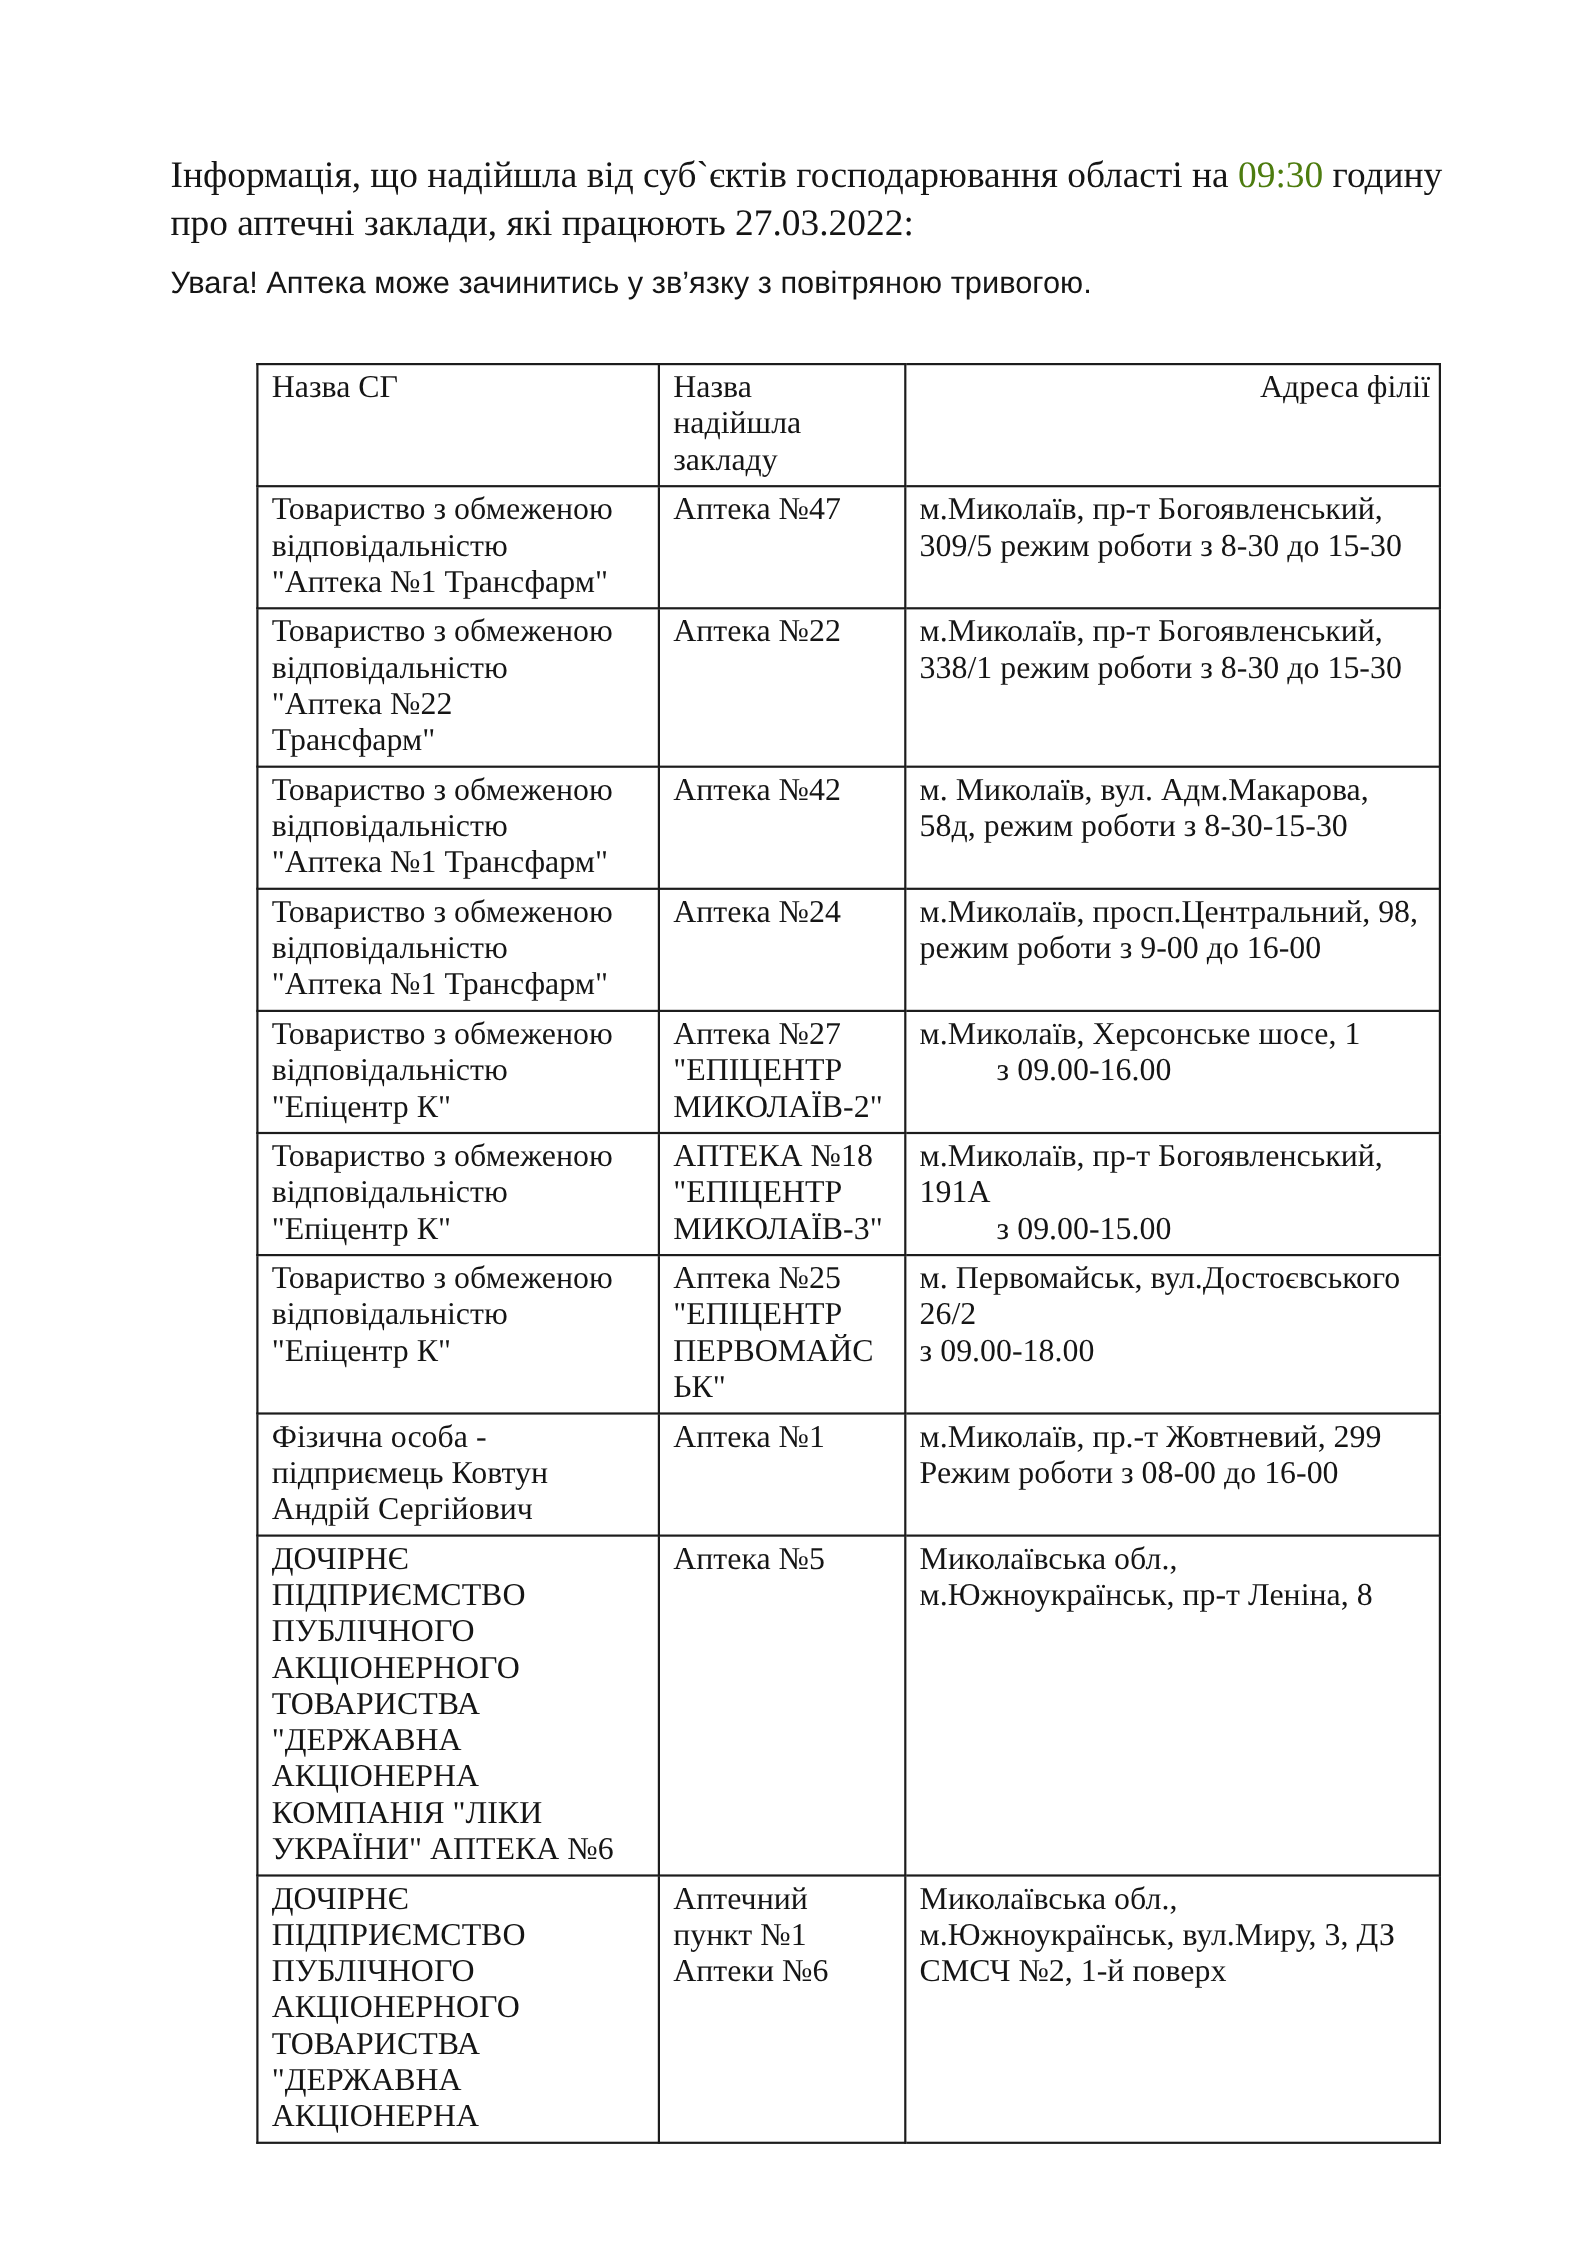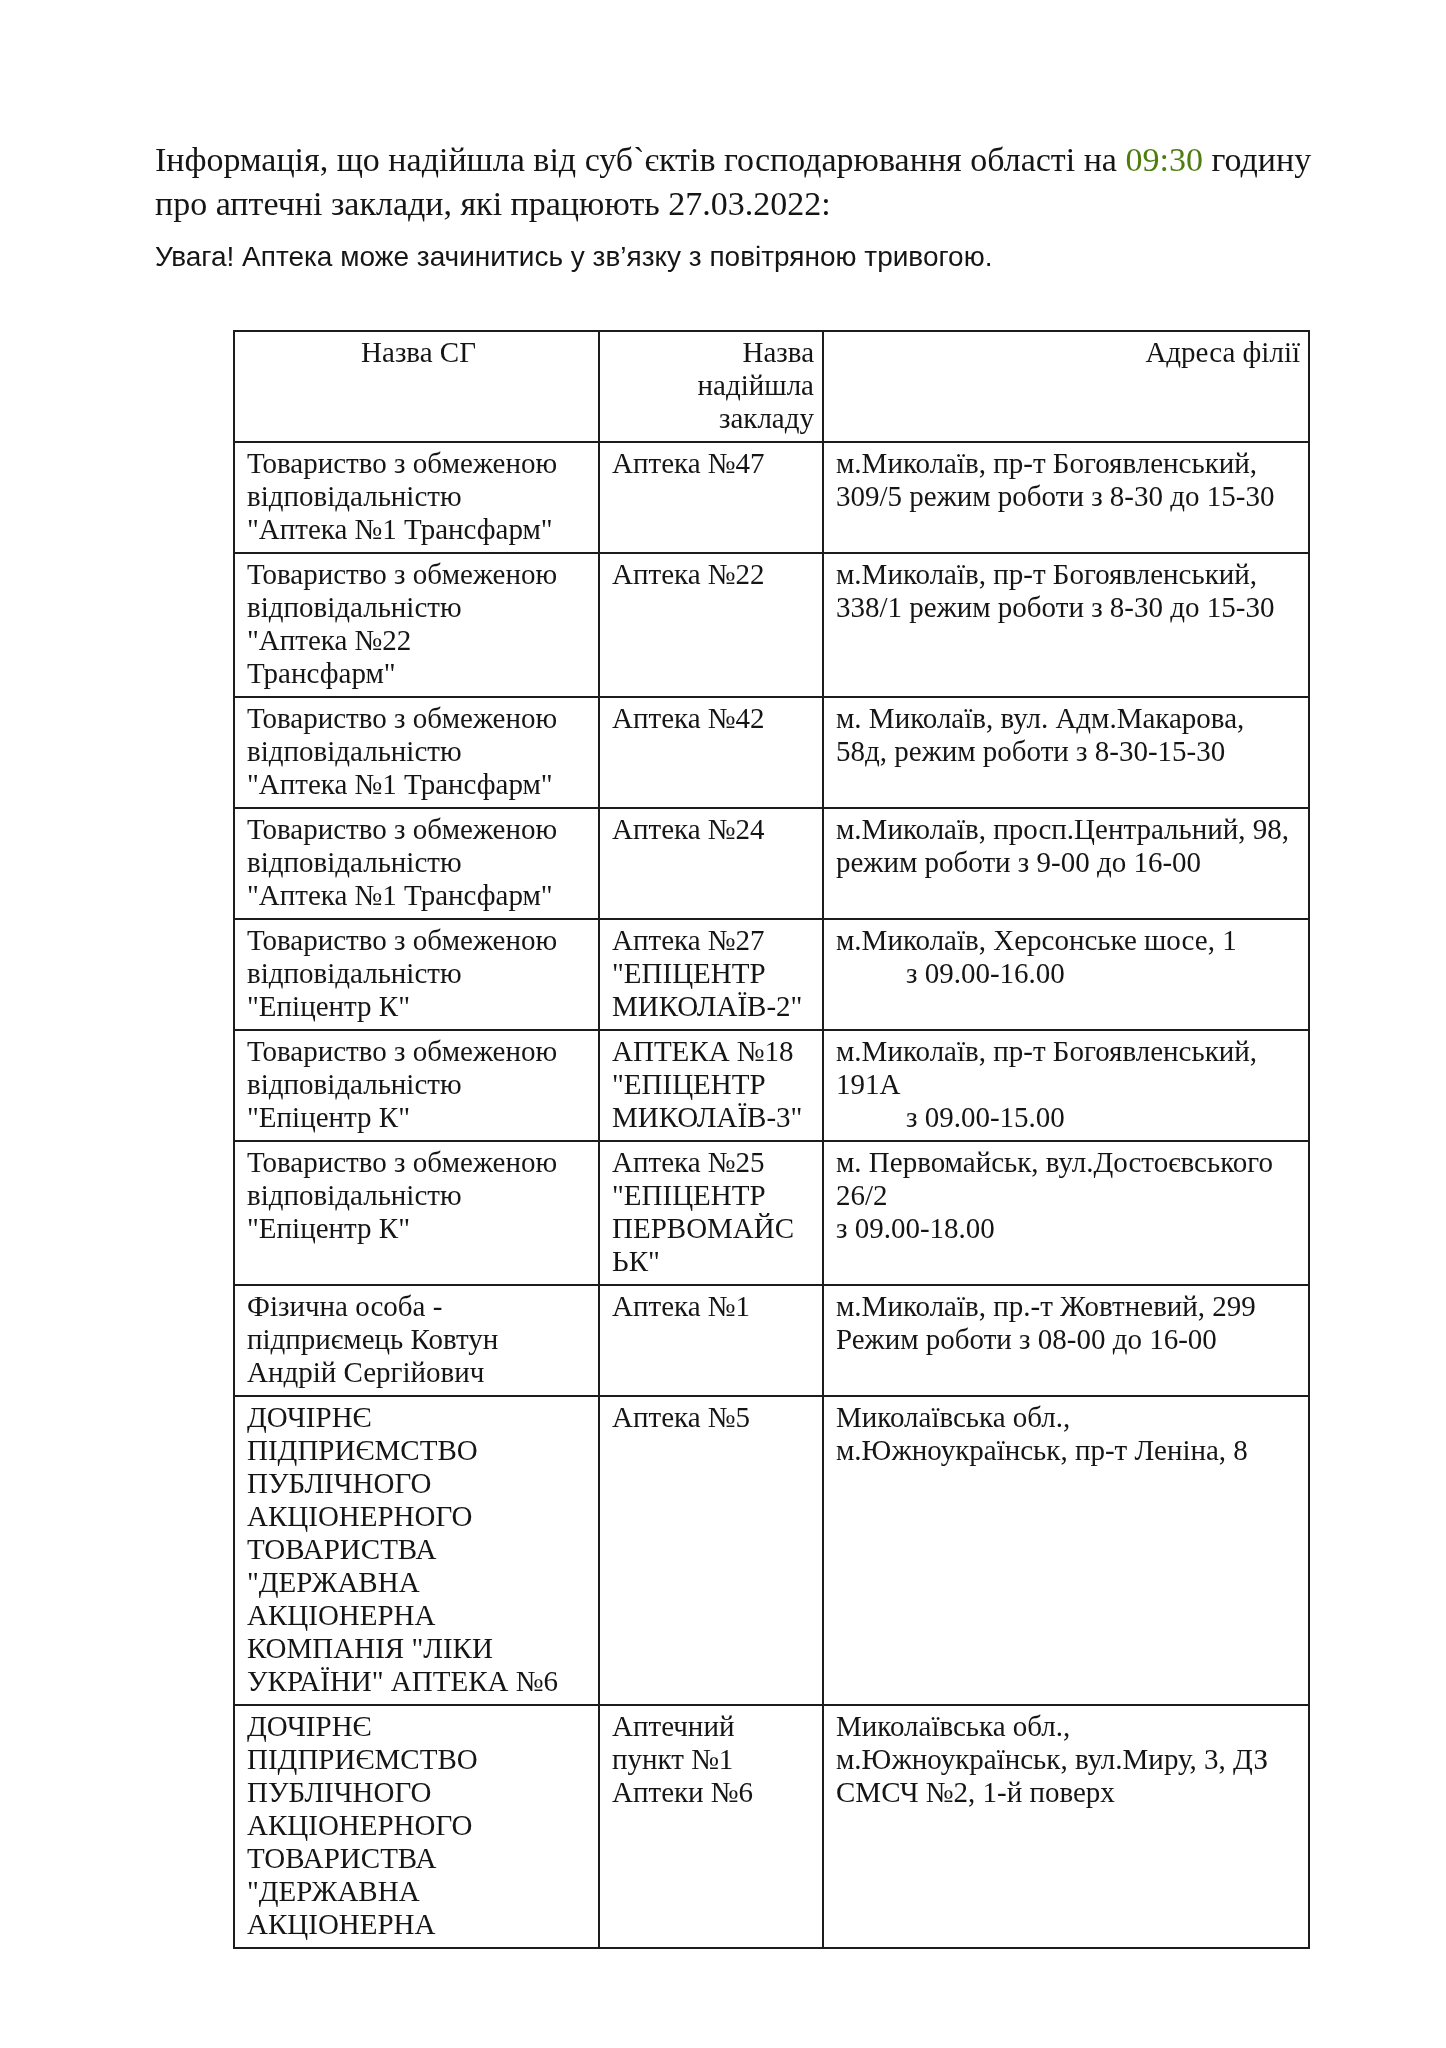--- a/index.html
+++ b/index.html
@@ -64,24 +64,24 @@
   <p class="note">Увага! Аптека може зачинитись у зв’язку з повітряною тривогою.</p>
 
   <table class="pharmacies">
     <colgroup>
       <col class="c1">
       <col class="c2">
       <col class="c3">
     </colgroup>
     <thead>
       <tr>
-          <th style="text-align: center;">
+          <th style="text-align: left;">
             <div class="cell-line">Назва СГ</div>
           </th>
-          <th style="text-align: right;">
+          <th style="text-align: left;">
             <div class="cell-line">Назва</div>
             <div class="cell-line">надійшла</div>
             <div class="cell-line">закладу</div>
           </th>
           <th style="text-align: right;">
             <div class="cell-line">Адреса філії</div>
           </th>
         </tr>
     </thead>
     <tbody>

